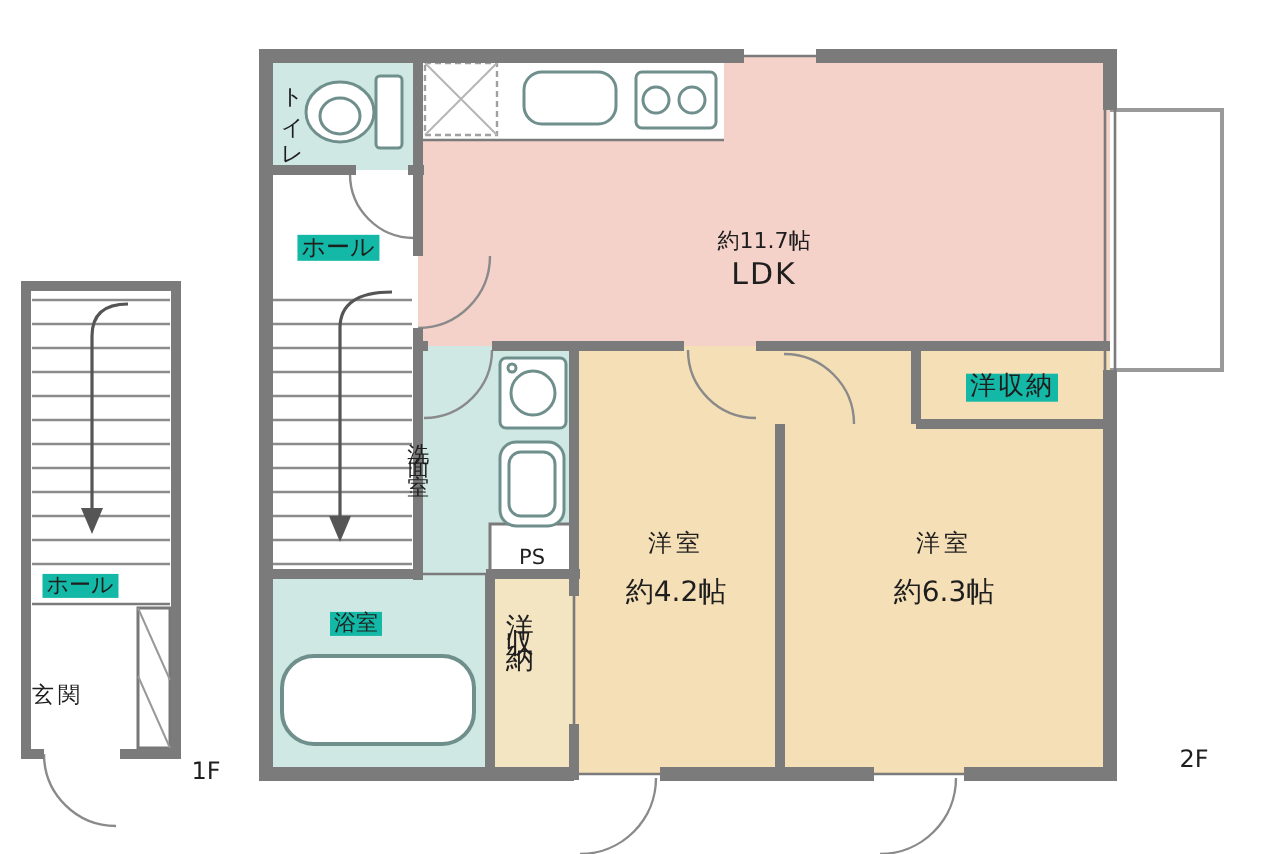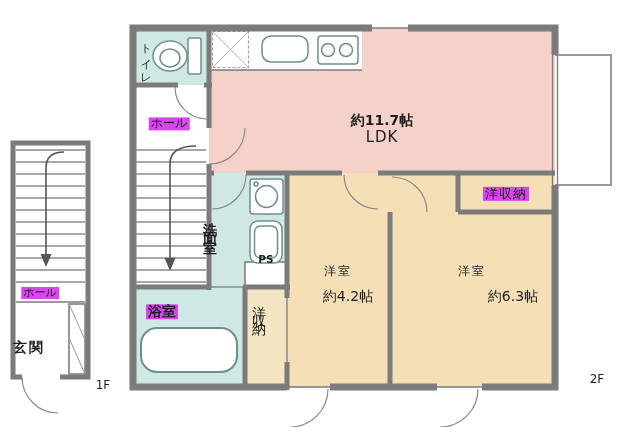--- a/index.html
+++ b/index.html
@@ -5,23 +5,23 @@
   html,body{margin:0;padding:0;background:#ffffff;}
   #stage{
     position:relative;width:640px;height:427px;background:#ffffff;
     font-family:"DejaVu Sans","Liberation Sans",sans-serif;
     color:#1e1e1e;overflow:hidden;
   }
   #plan-svg{position:absolute;left:0;top:0;}
   .lbl{position:absolute;line-height:1.1;color:#1e1e1e;}
   .c{transform:translate(-50%,-50%);white-space:nowrap;text-align:center;}
   .vtext{writing-mode:vertical-rl;text-orientation:upright;white-space:nowrap;}
-  .bgw{background:#d946ef;padding:0 2px;}
+  .bgw{background:#14b8a6;padding:0 2px;}
   .fs17{font-size:15px;letter-spacing:1px;margin-top:39px;}
-  .fs15{font-size:14px;font-weight:bold;}
+  .fs15{font-size:11px;}
   .fs16{font-size:12px;letter-spacing:2px;}
   .fs14{font-size:14px;}
   .fs13{font-size:13px;letter-spacing:1px;}
   .fs12{font-size:12px;}
   .fs11{font-size:11px;}
   .fs10{font-size:10.5px;}
 </style>
 </head>
 <body>
 
@@ -113,29 +113,29 @@
     </g>
   </svg>
 
   <div class="lbl c fs17" style="left:382px;top:98px;">LDK</div>
   <div class="lbl c fs15" style="left:382px;top:121px;">約11.7帖</div>
 
   <div class="lbl vtext fs11" style="left:139px;top:36px;letter-spacing:2px;">トイレ</div>
   <div class="lbl c fs12 bgw" style="left:169px;top:124px;">ホール</div>
 
   <div class="lbl vtext fs15" style="left:202px;top:212px;letter-spacing:8px;">洗面室</div>
-  <div class="lbl c fs15 bgw" style="left:162px;top:312px;">浴室</div>
+  <div class="lbl c fs15 bgw" style="left:178px;top:312px;">浴室</div>
   <div class="lbl vtext fs14" style="left:251px;top:295px;letter-spacing:8px;">洋収納</div>
-  <div class="lbl c fs10" style="left:266px;top:260px;font-weight:bold;">PS</div>
+  <div class="lbl c fs10" style="left:266px;top:280px;">PS</div>
 
   <div class="lbl c fs16" style="left:338px;top:272px;">洋室</div>
-  <div class="lbl c fs14" style="left:348px;top:297px;">約4.2帖</div>
+  <div class="lbl c fs14" style="left:338px;top:297px;">約4.2帖</div>
 
   <div class="lbl c fs16" style="left:472px;top:272px;">洋室</div>
-  <div class="lbl c fs14" style="left:472px;top:297px;margin-left:41px;">約6.3帖</div>
+  <div class="lbl c fs14" style="left:472px;top:297px;">約6.3帖</div>
 
   <div class="lbl c fs13 bgw" style="left:506px;top:194px;">洋収納</div>
 
   <div class="lbl c fs11 bgw" style="left:40px;top:293px;">ホール</div>
   <div class="lbl c fs15" style="left:29px;top:348px;letter-spacing:2px;">玄関</div>
 
   <div class="lbl c fs12" style="left:103px;top:386px;">1F</div>
   <div class="lbl c fs12" style="left:597px;top:380px;">2F</div>
 
 </div>

